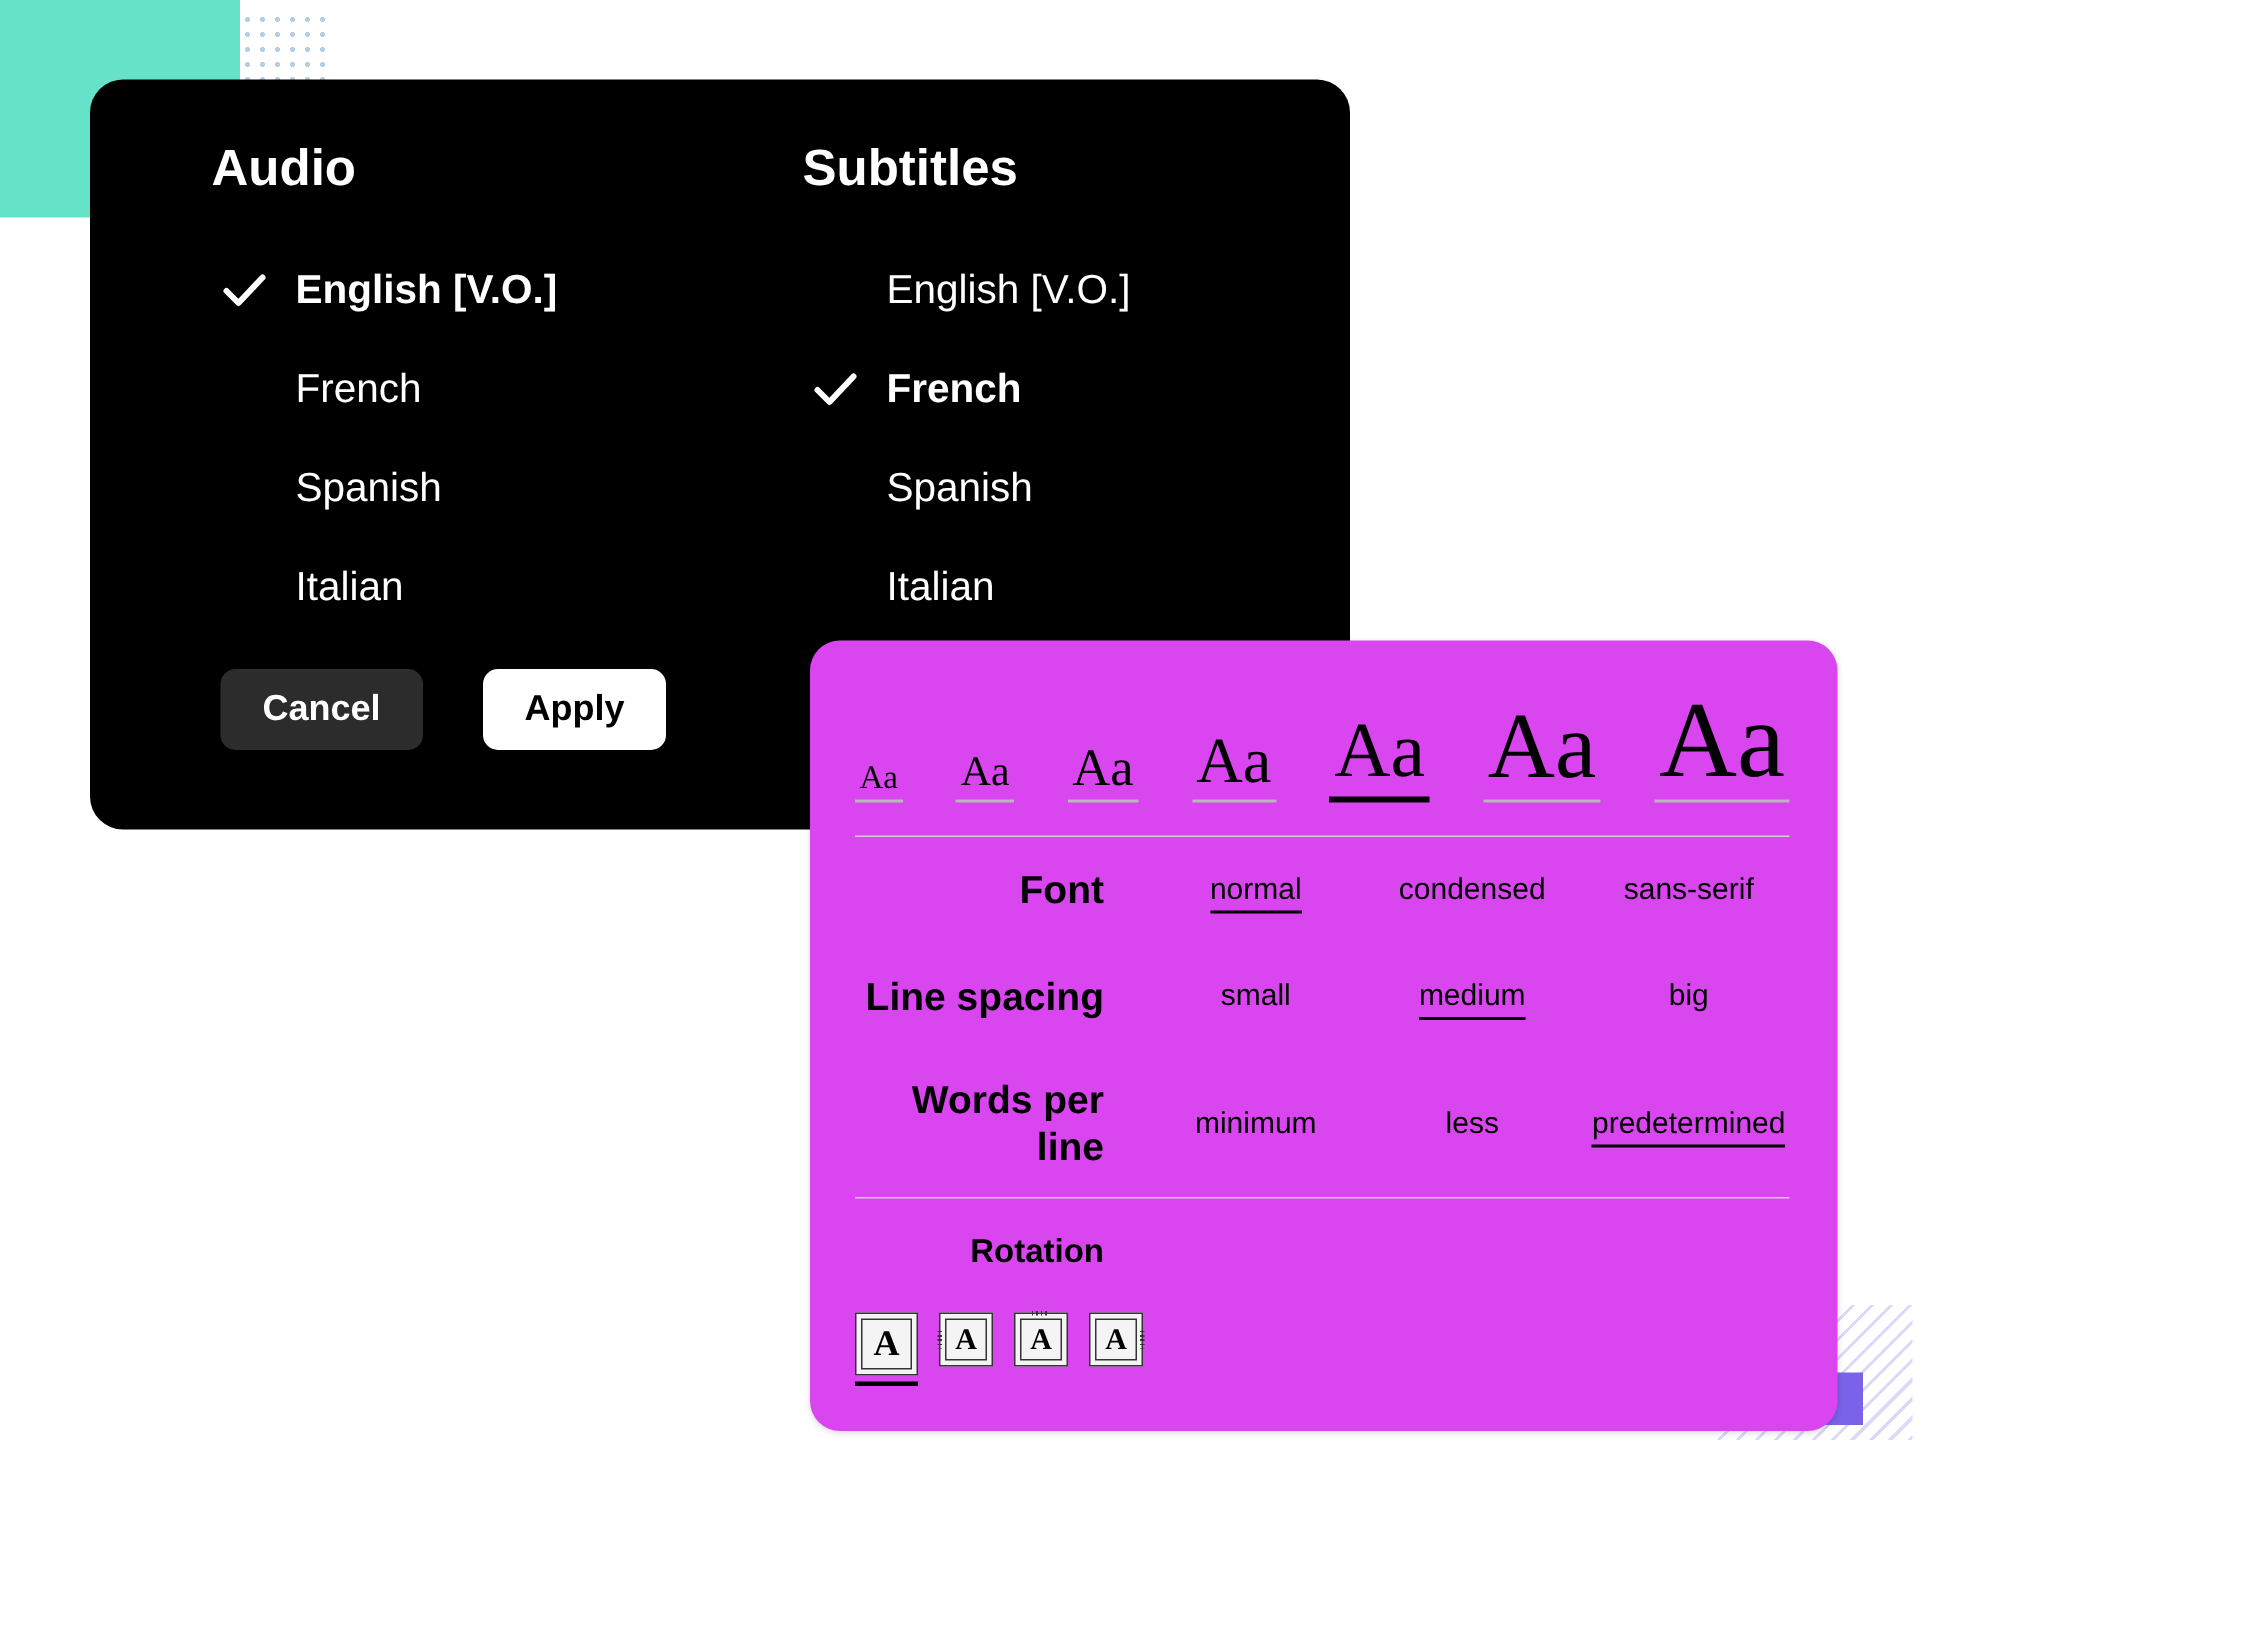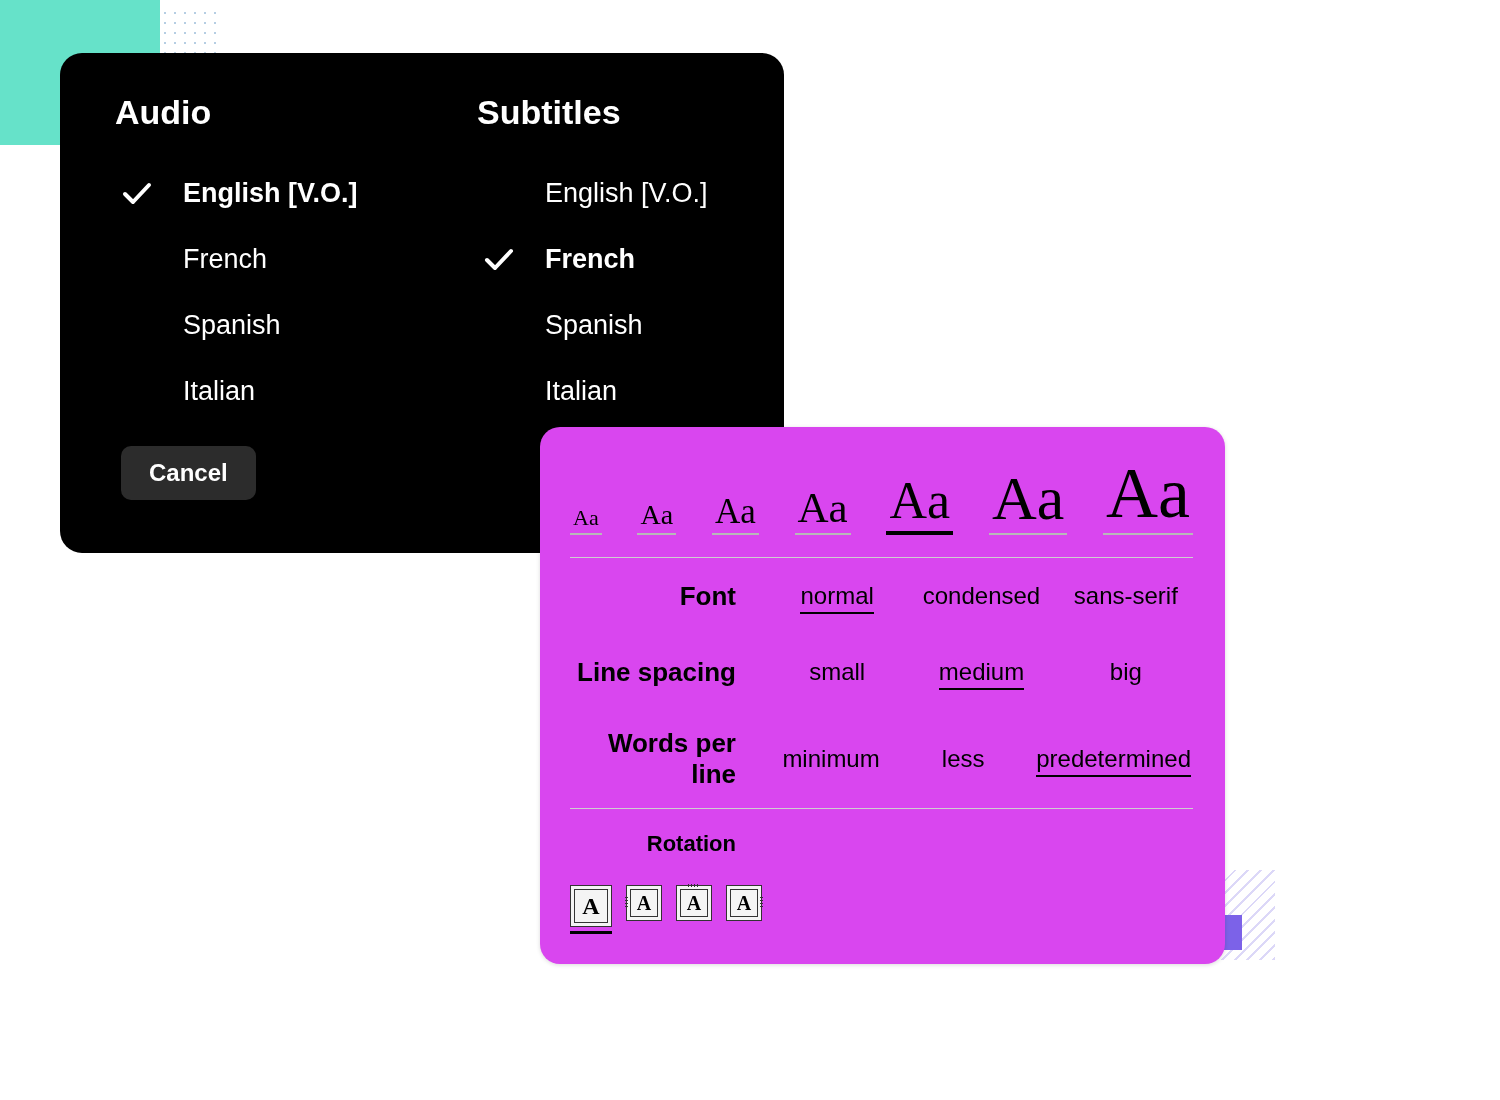--- a/index.html
+++ b/index.html
@@ -52,44 +52,44 @@
       height: 35px;
       background: #7c62e8;
       z-index: 0;
     }
 
     
     .modal-dark {
       position: absolute;
       top: 53px;
       left: 60px;
-      width: 724px;
+      width: 840px;
       height: 500px;
       background: #000000;
       border-radius: 22px;
       color: #ffffff;
-      padding: 40px 55px;
+      padding: 40px 81px;
       z-index: 2;
     }
     .modal-dark .columns {
       display: flex;
       gap: 110px;
     }
     .col {
       flex: 1;
     }
     .col h2 {
       font-size: 34px;
       font-weight: 800;
       margin-bottom: 28px;
     }
     .opt-row {
       display: flex;
       align-items: center;
-      gap: 28px;
+      gap: 16px;
       min-height: 66px;
       padding-left: 4px;
       cursor: pointer;
     }
     .opt-row .check {
       width: 36px;
       display: flex;
       justify-content: center;
     }
     .opt-row .label {
@@ -173,21 +173,21 @@
       padding: 18px 0;
     }
     .grid3 .rowlabel {
       text-align: right;
       font-weight: 700;
       font-size: 26px;
       padding-right: 24px;
     }
     .grid3 .cell {
       text-align: center;
-      font-size: 24px;
+      font-size: 20px;
       padding: 6px 2px;
       cursor: pointer;
     }
     .grid3 .cell span {
       padding-bottom: 3px;
     }
     .grid3 .cell.selected span {
       border-bottom: 2px solid #000000;
     }
 
@@ -333,20 +333,21 @@
         <span class="check">
           
         </span>
         <span class="label">Italian</span>
       </div>
     </div>
   </div>
 
   <div class="actions">
     <button class="btn btn-cancel">Cancel</button>
+    <button class="btn btn-apply">Apply</button>
   </div>
 </div>
 
 <div class="panel-light">
 
   <div class="size-row">
     <span class="size-opt s1">Aa</span>
     <span class="size-opt s2">Aa</span>
     <span class="size-opt s3">Aa</span>
     <span class="size-opt s4">Aa</span>

